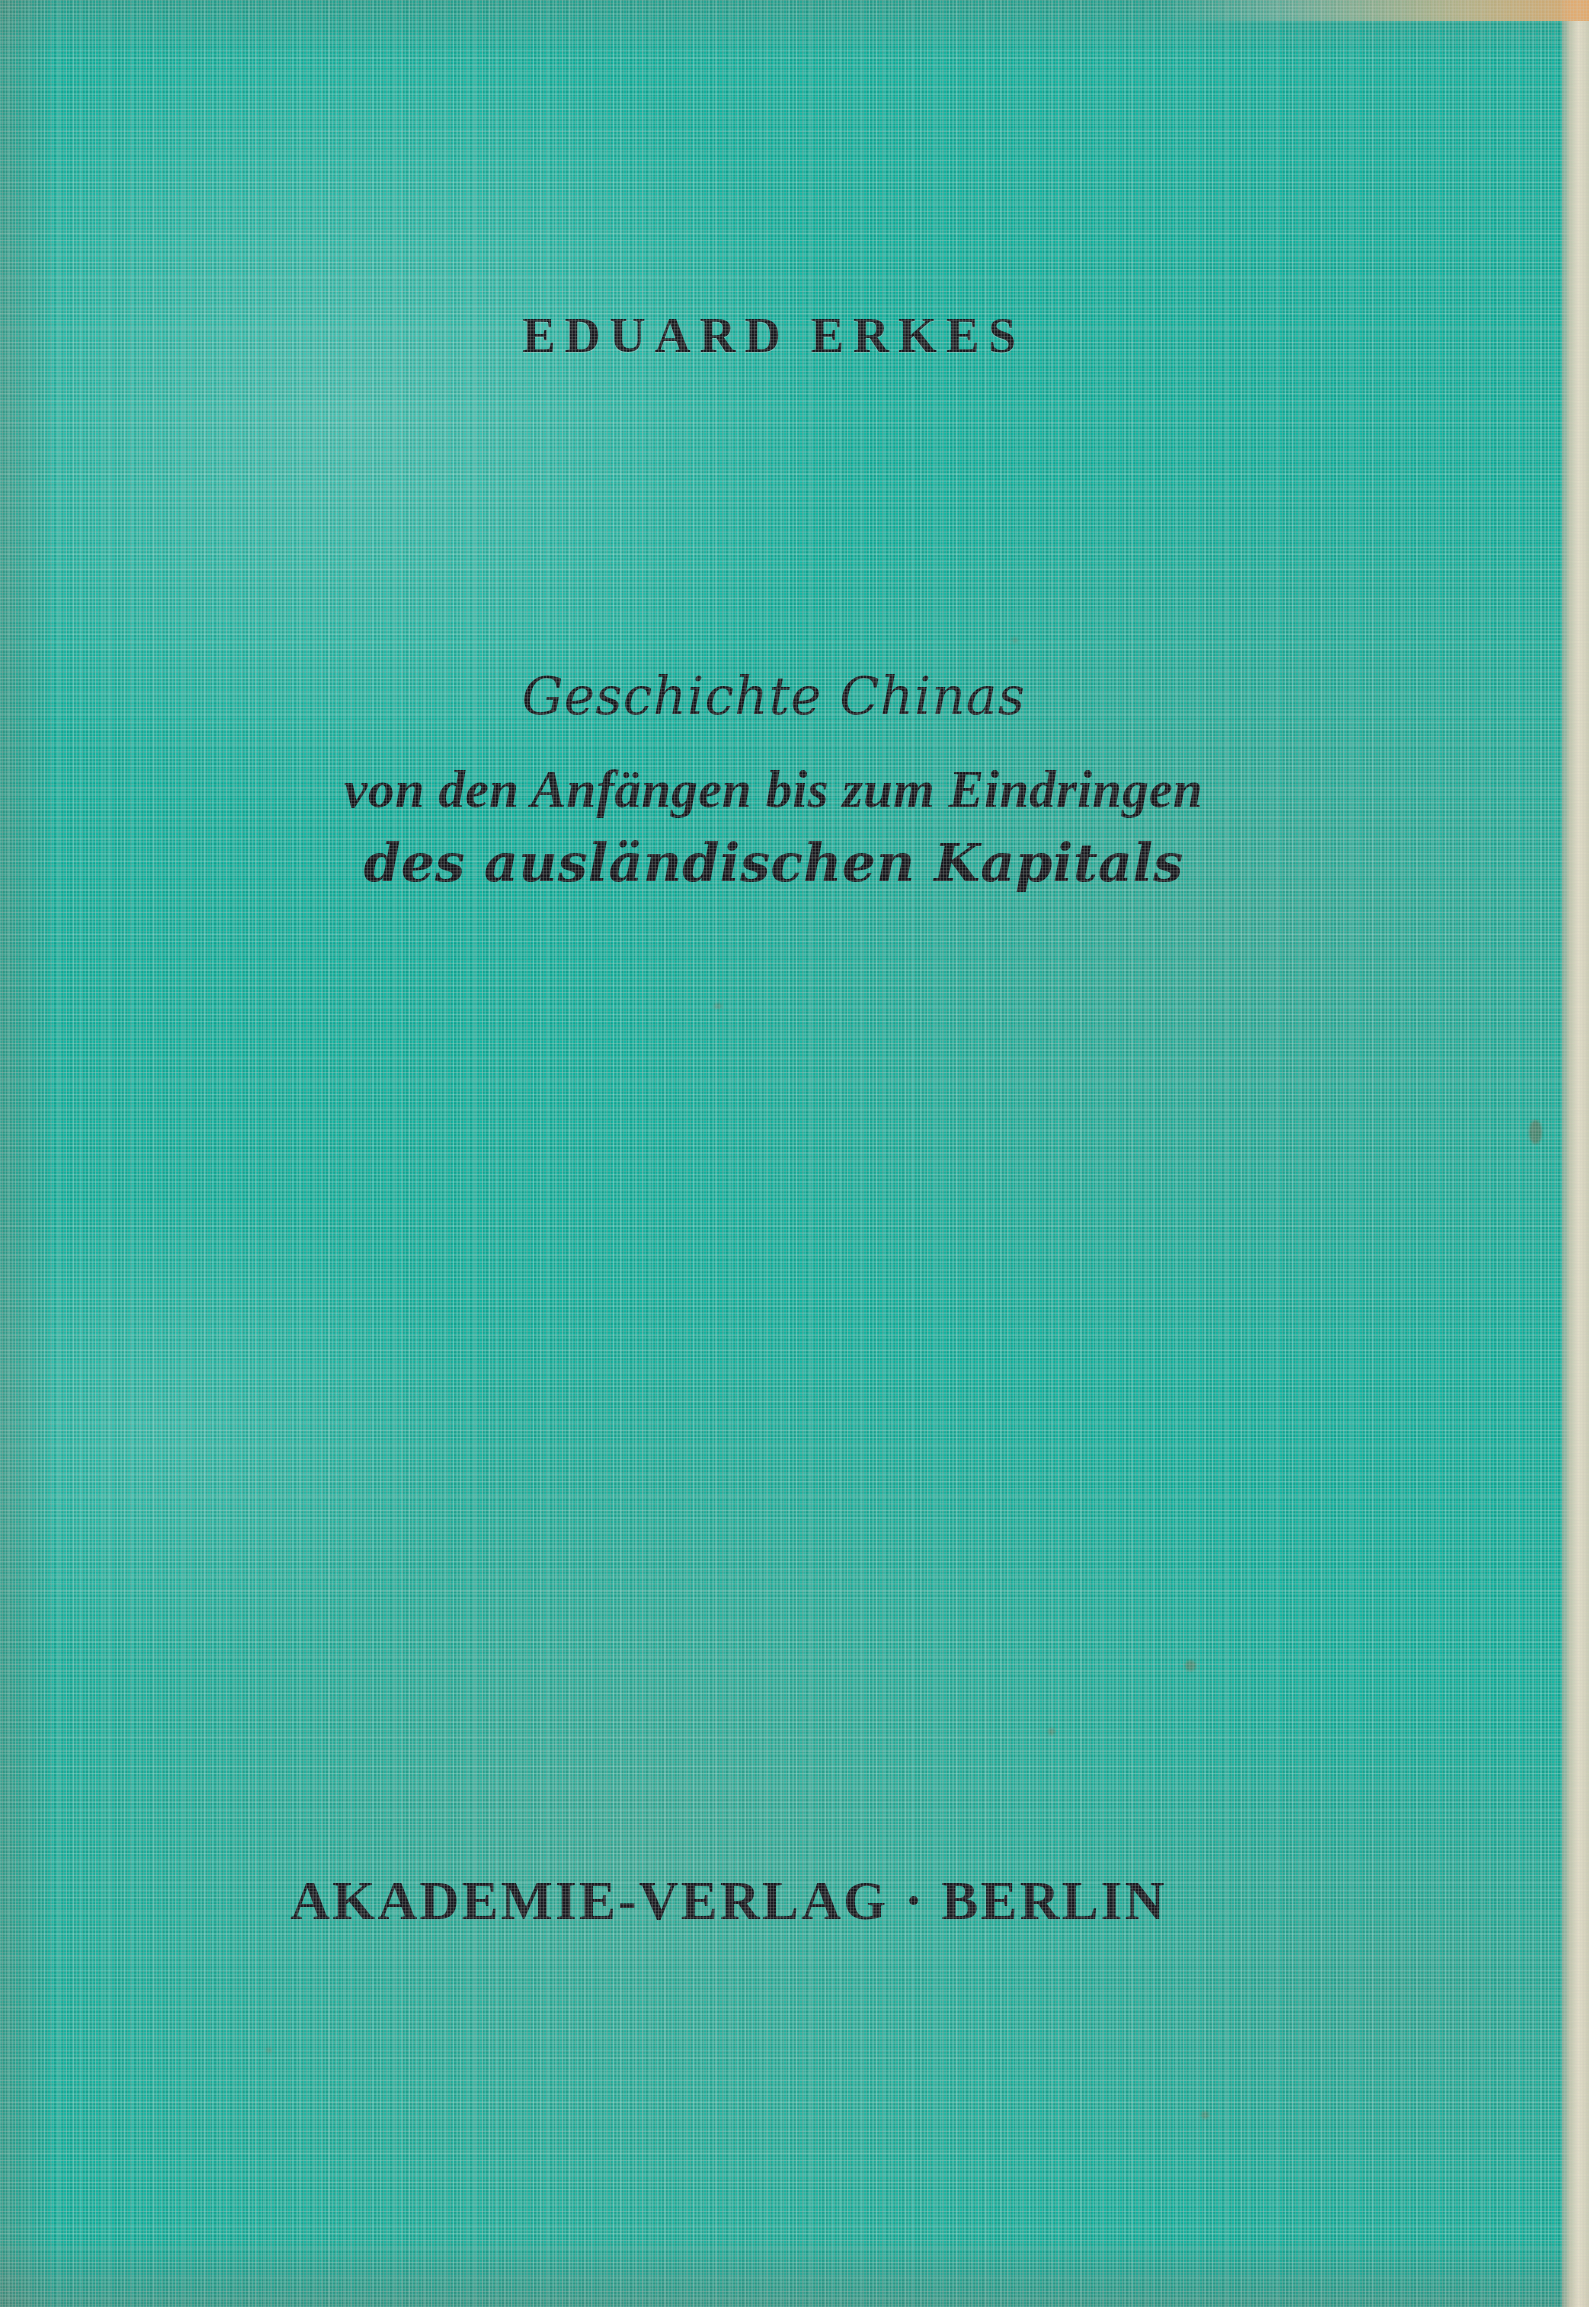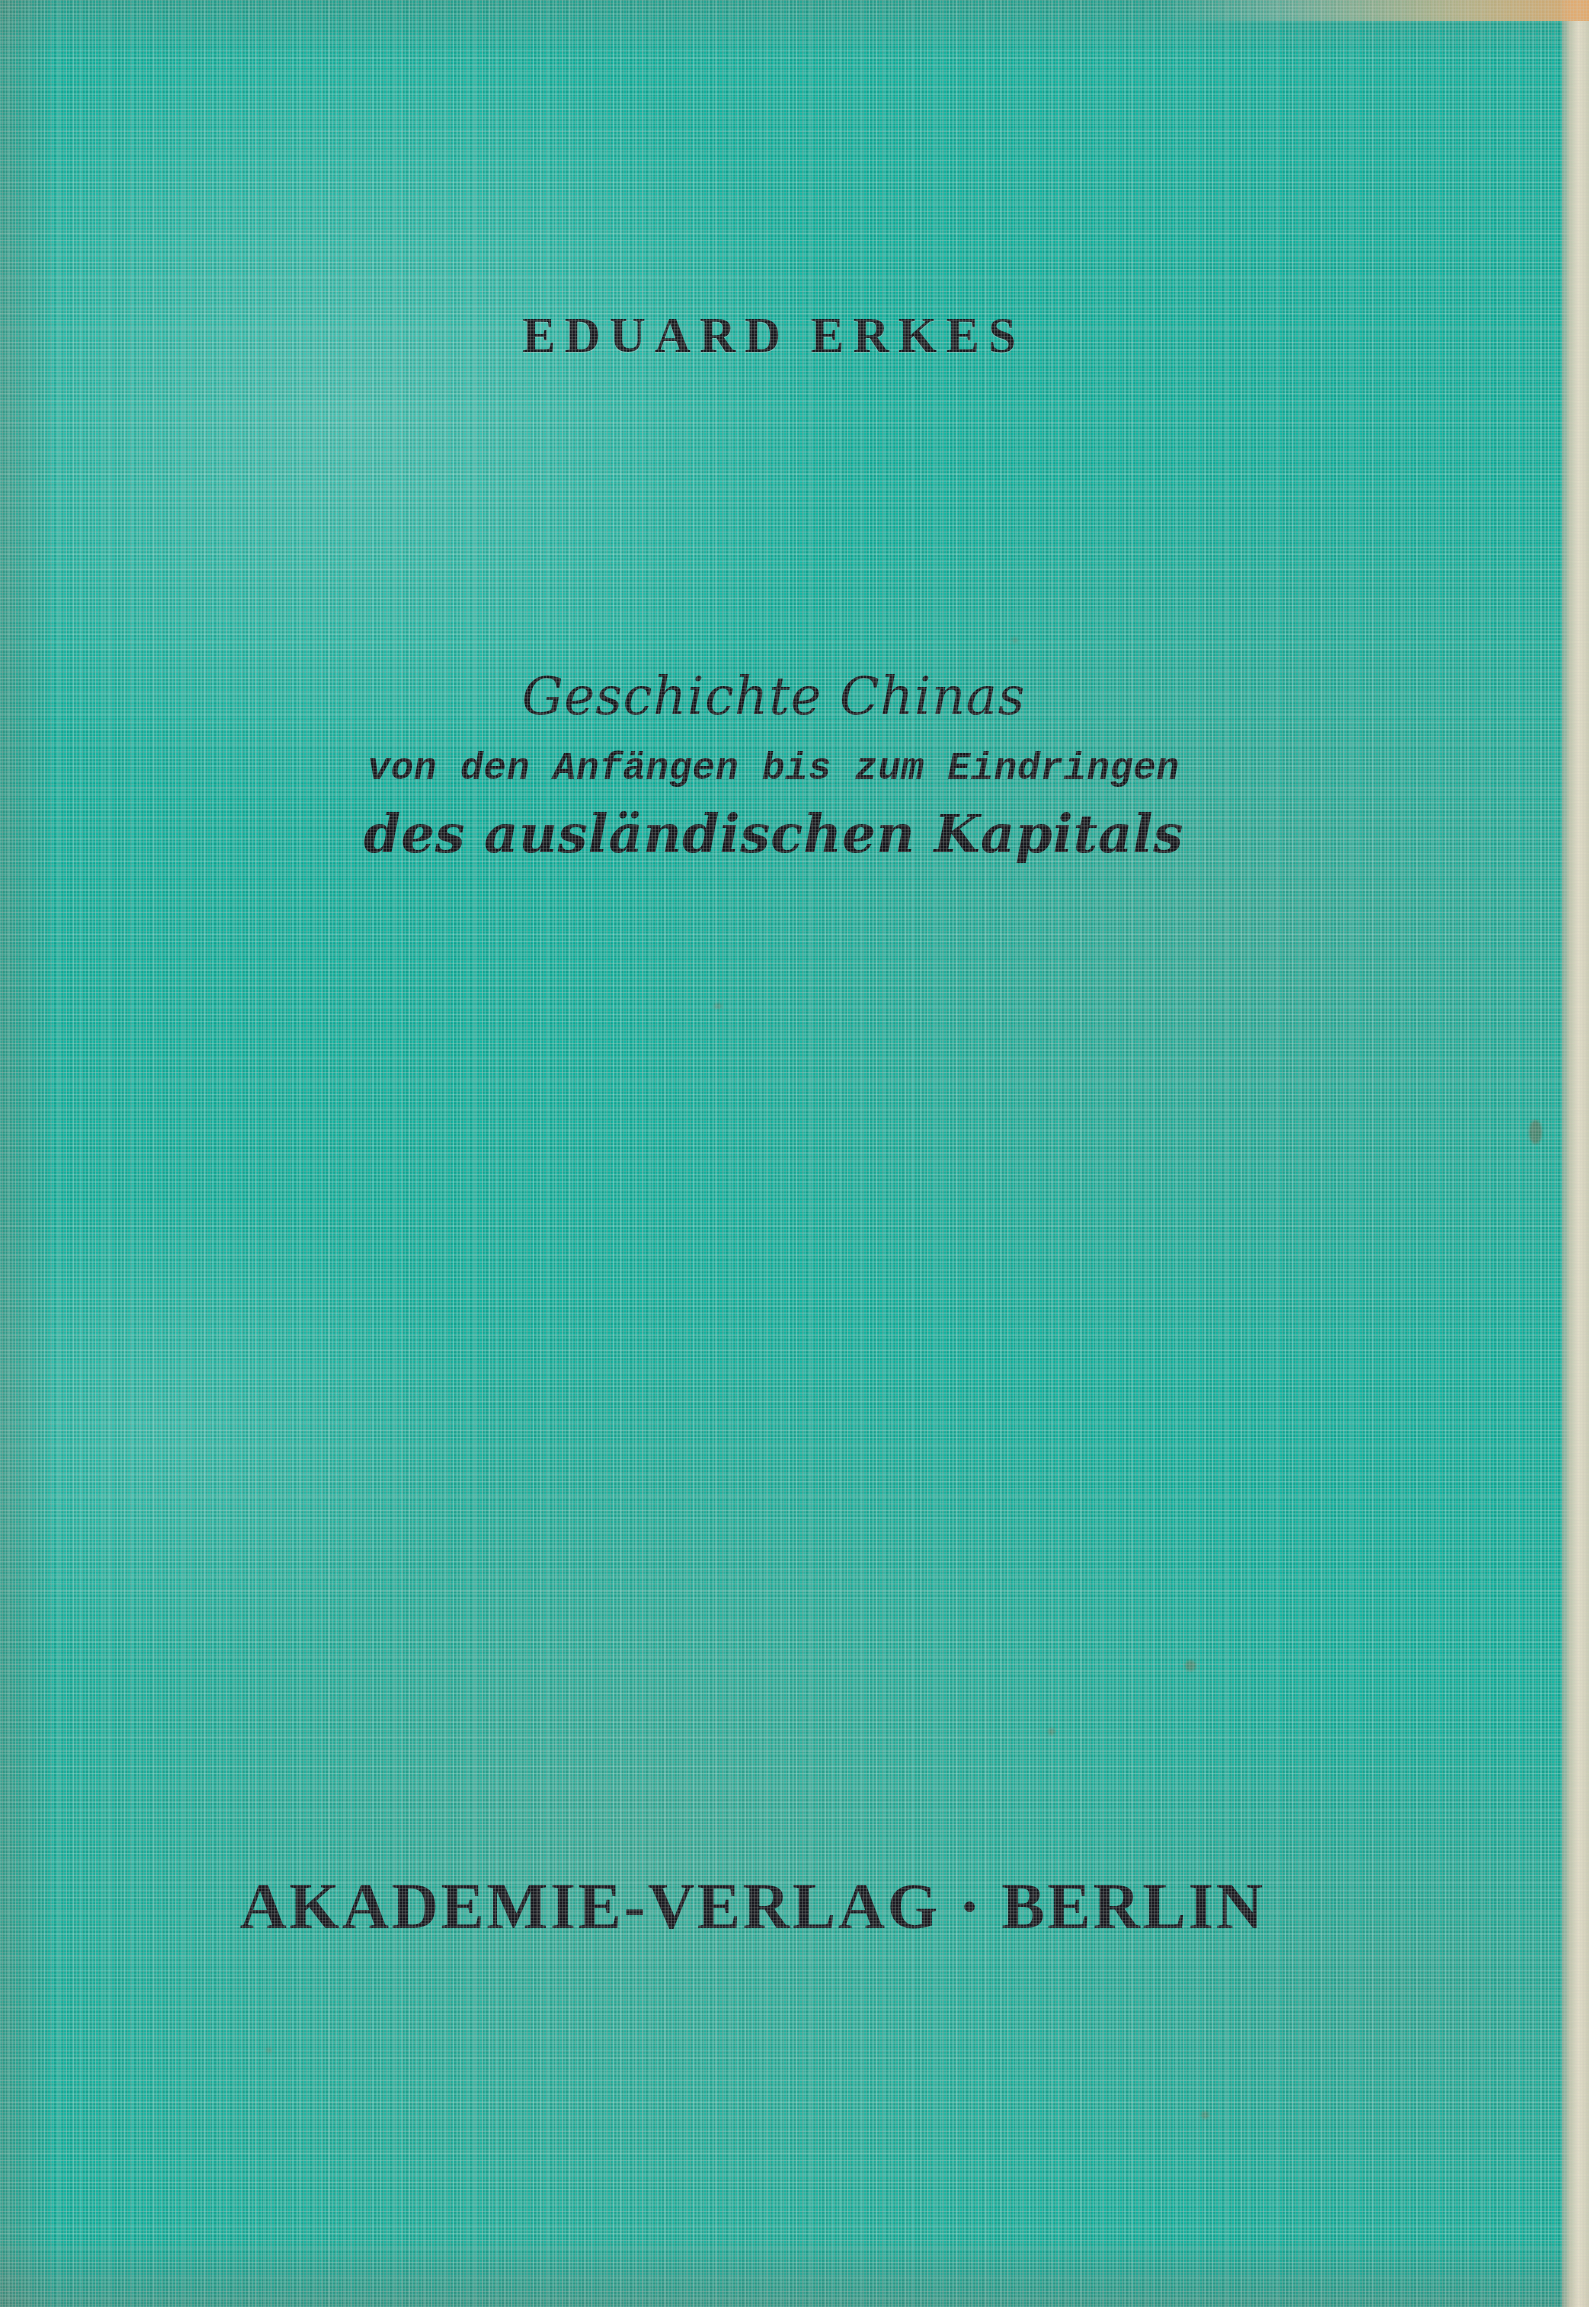--- a/index.html
+++ b/index.html
@@ -158,25 +158,25 @@
   .title-main {
     font-family: "DejaVu Serif", serif;
     font-style: italic;
     font-weight: 400;
     font-size: 52px;
     letter-spacing: 0.8px;
     color: #14161c;
     line-height: 1.05;
   }
   .subtitle-1 {
-    margin-top: 23px;
-    font-family: Liberation Mono, monospace;
+    margin-top: 34px;
+    font-family: Liberation Serif, serif;
     font-style: italic;
     font-weight: 700;
-    font-size: 38px;
+    font-size: 53px;
     letter-spacing: 0.4px;
     color: #14161c;
     line-height: 1.18;
   }
   .subtitle-2 {
     margin-top: 11px;
     font-family: "DejaVu Serif", serif;
     font-style: italic;
     font-weight: 700;
     font-size: 53px;
@@ -186,24 +186,23 @@
   }
 
   .publisher {
     position: absolute;
     top: 1869px;
     left: 0;
     width: 1457px;
     text-align: center;
     font-family: "Liberation Serif", serif;
     font-weight: 700;
-    font-size: 65px;
+    font-size: 55px;
     letter-spacing: 2.4px;
     color: #171920;
-    padding-left: 24px;
   }
 
   
   .ink-soften {
     position: absolute;
     inset: 0;
     z-index: 7;
     pointer-events: none;
     background-image:
       repeating-linear-gradient(90deg,

